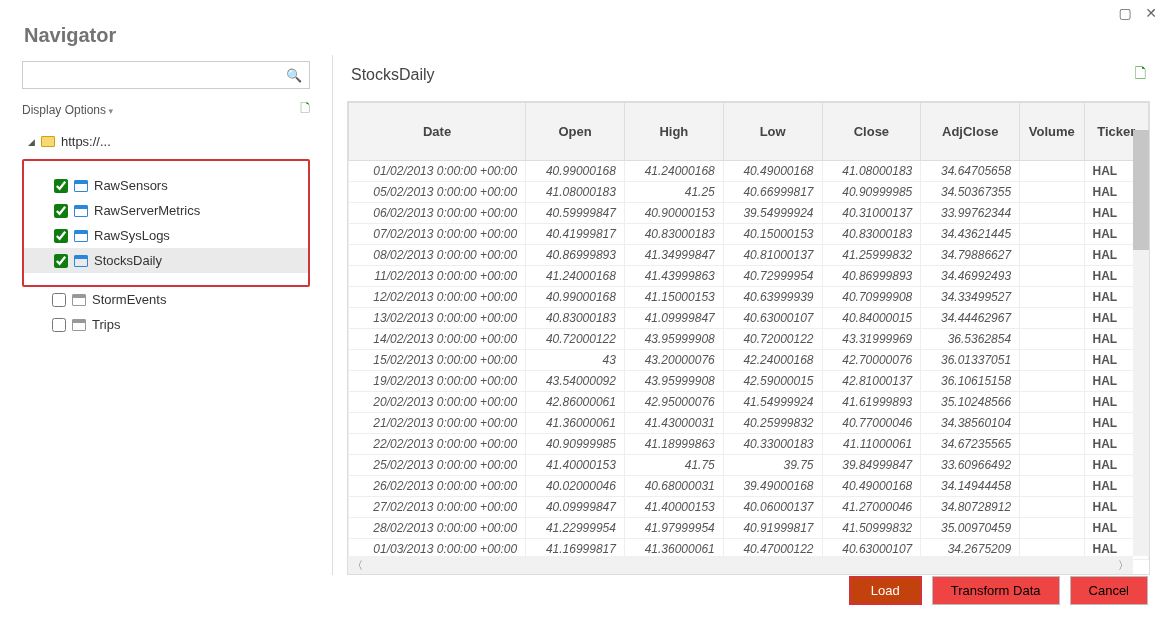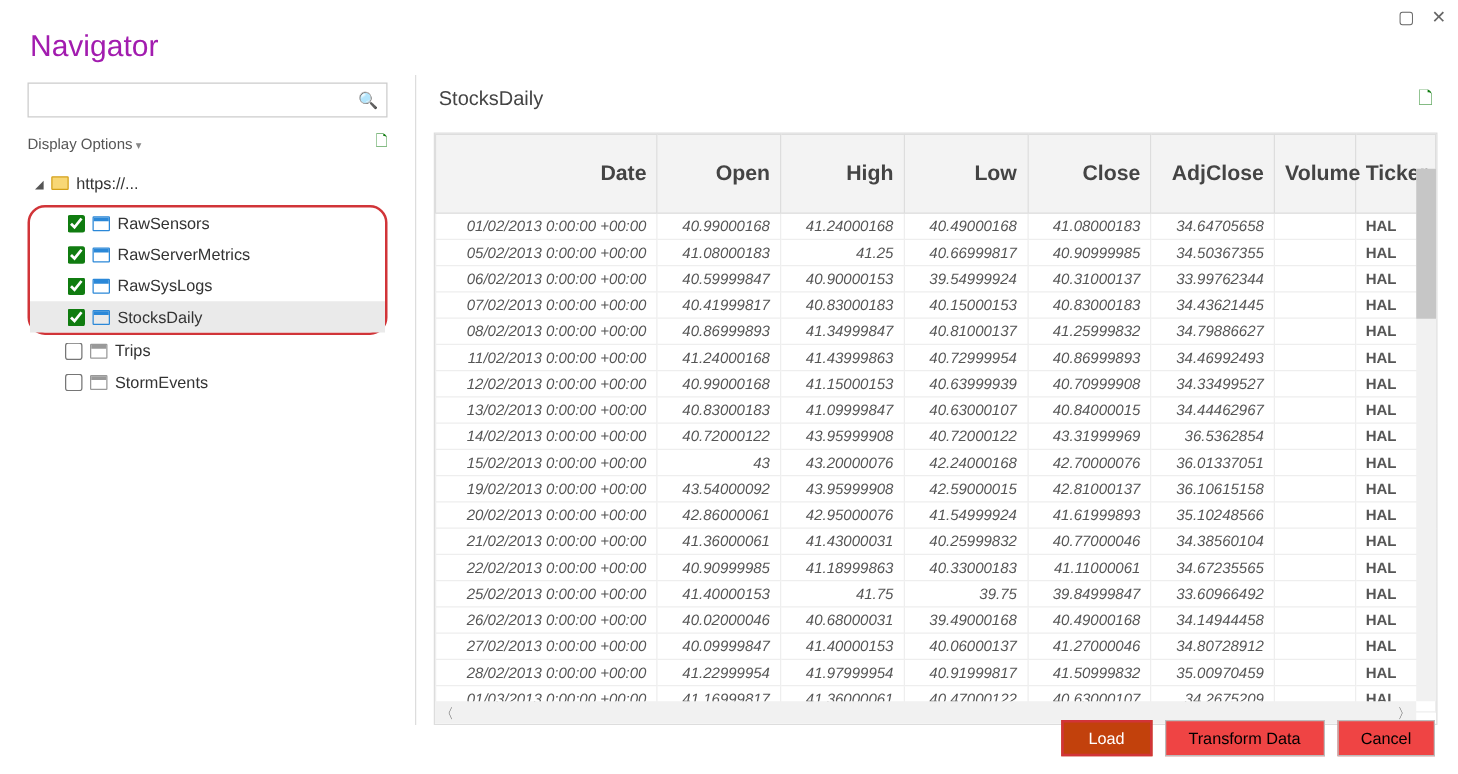--- a/index.html
+++ b/index.html
@@ -1,46 +1,46 @@
 <!DOCTYPE html>
 <html><head>
 <meta charset="utf-8">
 <style>
   * { box-sizing: border-box; margin: 0; padding: 0; }
   body { font-family: "Segoe UI", Tahoma, sans-serif; font-size: 13px; color: #333; background: #fff; width: 1166px; height: 619px; overflow: hidden; position: relative; }
   .titlebar { position: absolute; top: 6px; right: 8px; display: flex; gap: 12px; }
   .titlebar span { width: 14px; height: 14px; display: inline-flex; align-items: center; justify-content: center; color: #666; font-size: 14px; cursor: pointer; }
-  .header { padding: 24px 0 8px 24px; font-size: 24px; font-weight: 400; color: #a21caf; }
+  .header { padding: 24px 0 8px 24px; font-size: 20px; font-weight: 700; color: #737373; }
   .main { display: flex; height: 520px; }
   .left { width: 326px; padding: 0 16px 0 22px; }
   .searchbox { width: 100%; height: 28px; border: 1px solid #ccc; display: flex; align-items: center; padding: 0 6px; margin-top: 6px; }
   .searchbox input { border: none; outline: none; flex: 1; font-size: 13px; }
   .searchbox .sicon { color: #888; }
   .options-row { display: flex; justify-content: space-between; align-items: center; margin: 10px 0 6px 0; font-size: 12px; color: #555; }
   .options-row .dlabel { cursor: pointer; }
   .options-row .dlabel::after { content: " ▾"; font-size: 9px; color: #888; }
-  .tree { border: 2px solid #d13438; border-radius: 14px; padding: 0 0; margin-top: 6px; }
+  .tree { border: 2px solid #d13438; border-radius: 2px; padding: 12px 0; margin-top: 6px; }
   .tree-root { padding: 4px 0 4px 6px; display: flex; align-items: center; gap: 6px; font-size: 13px; }
   .tree-root .arrow { font-size: 9px; color: #555; }
   .folder-icon { width: 14px; height: 11px; background: #f8d775; border: 1px solid #d4a017; border-radius: 1px; display: inline-block; }
   .tree-item { display: flex; align-items: center; gap: 6px; padding: 5px 0 5px 30px; cursor: pointer; }
   .tree-item.selected { background: #eaeaea; }
   .tree-item input[type=checkbox] { width: 14px; height: 14px; accent-color: #107c10; }
   .tree-free { padding: 4px 0; }
   .tbl-icon { display: inline-flex; width: 14px; height: 12px; border: 1px solid #2b88d8; border-radius: 1px; position: relative; }
   .tbl-icon::before { content: ""; position: absolute; width: 100%; height: 3px; top: 0; left: 0; background: #2b88d8; }
   .tbl-icon.gray { border-color: #999; }
   .tbl-icon.gray::before { background: #999; }
   .divider { width: 1px; background: #ddd; margin: 0 6px; }
   .right { flex: 1; padding: 0 16px 0 8px; display: flex; flex-direction: column; }
   .preview-title { font-size: 16px; color: #444; padding: 8px 4px 14px 4px; display: flex; justify-content: space-between; align-items: center; }
   .refresh-icon { font-size: 14px; color: #107c10; cursor: pointer; }
   .grid-wrap { border: 1px solid #ddd; flex: 1; overflow: hidden; position: relative; }
   table { border-collapse: collapse; width: 100%; font-size: 12px; font-style: italic; color: #555; table-layout: fixed; }
-  thead th { background: #f3f3f3; font-weight: 600; font-style: normal; text-align: right; padding: 21px 8px; border: 1px solid #ddd; color: #444; font-size: 17px; }
+  thead th { background: #f3f3f3; font-weight: 600; font-style: normal; text-align: center; padding: 21px 8px; border: 1px solid #ddd; color: #444; font-size: 13px; }
   tbody td { padding: 3px 8px; border: 1px solid #eee; white-space: nowrap; overflow: hidden; text-overflow: ellipsis; }
   tbody td.date { text-align: right; }
   tbody td.num { text-align: right; }
   tbody td.tick { text-align: left; font-style: normal; font-weight: bold; }
   .vscroll { position: absolute; right: 0; top: 28px; bottom: 18px; width: 16px; background: #f1f1f1; }
   .vscroll .thumb { position: absolute; top: 0; width: 100%; height: 120px; background: #c6c6c6; }
   .hscroll { position: absolute; left: 0; right: 16px; bottom: 0; height: 18px; background: #f1f1f1; display: flex; align-items: center; justify-content: space-between; padding: 0 4px; color: #666; font-size: 11px;}
   .footer { position: absolute; bottom: 14px; right: 18px; display: flex; gap: 10px; }
   .btn { padding: 6px 18px; border: 1px solid #bbb; background: #ef4444; cursor: pointer; font-size: 13px; }
   .btn.primary { background: #c2410c; color: #fff; border: 2px solid #d13438; padding: 5px 20px; }
@@ -90,26 +90,26 @@
         </div>
         <div class="tree-item selected">
           <input type="checkbox" checked="" style="">
           <span class="tbl-icon"></span>
           <span>StocksDaily</span>
         </div>
       </div>
       <div class="tree-item">
         <input type="checkbox" style="">
         <span class="tbl-icon gray"></span>
-        <span>Trips</span>
+        <span>StormEvents</span>
       </div>
       <div class="tree-item">
         <input type="checkbox" style="">
         <span class="tbl-icon gray"></span>
-        <span>StormEvents</span>
+        <span>Trips</span>
       </div>
     </div>
   </div>
 
   <div class="divider"></div>
 
   <div class="right">
     <div class="preview-title">
       <span>StocksDaily</span>
       <span class="refresh-icon">🗋</span>

